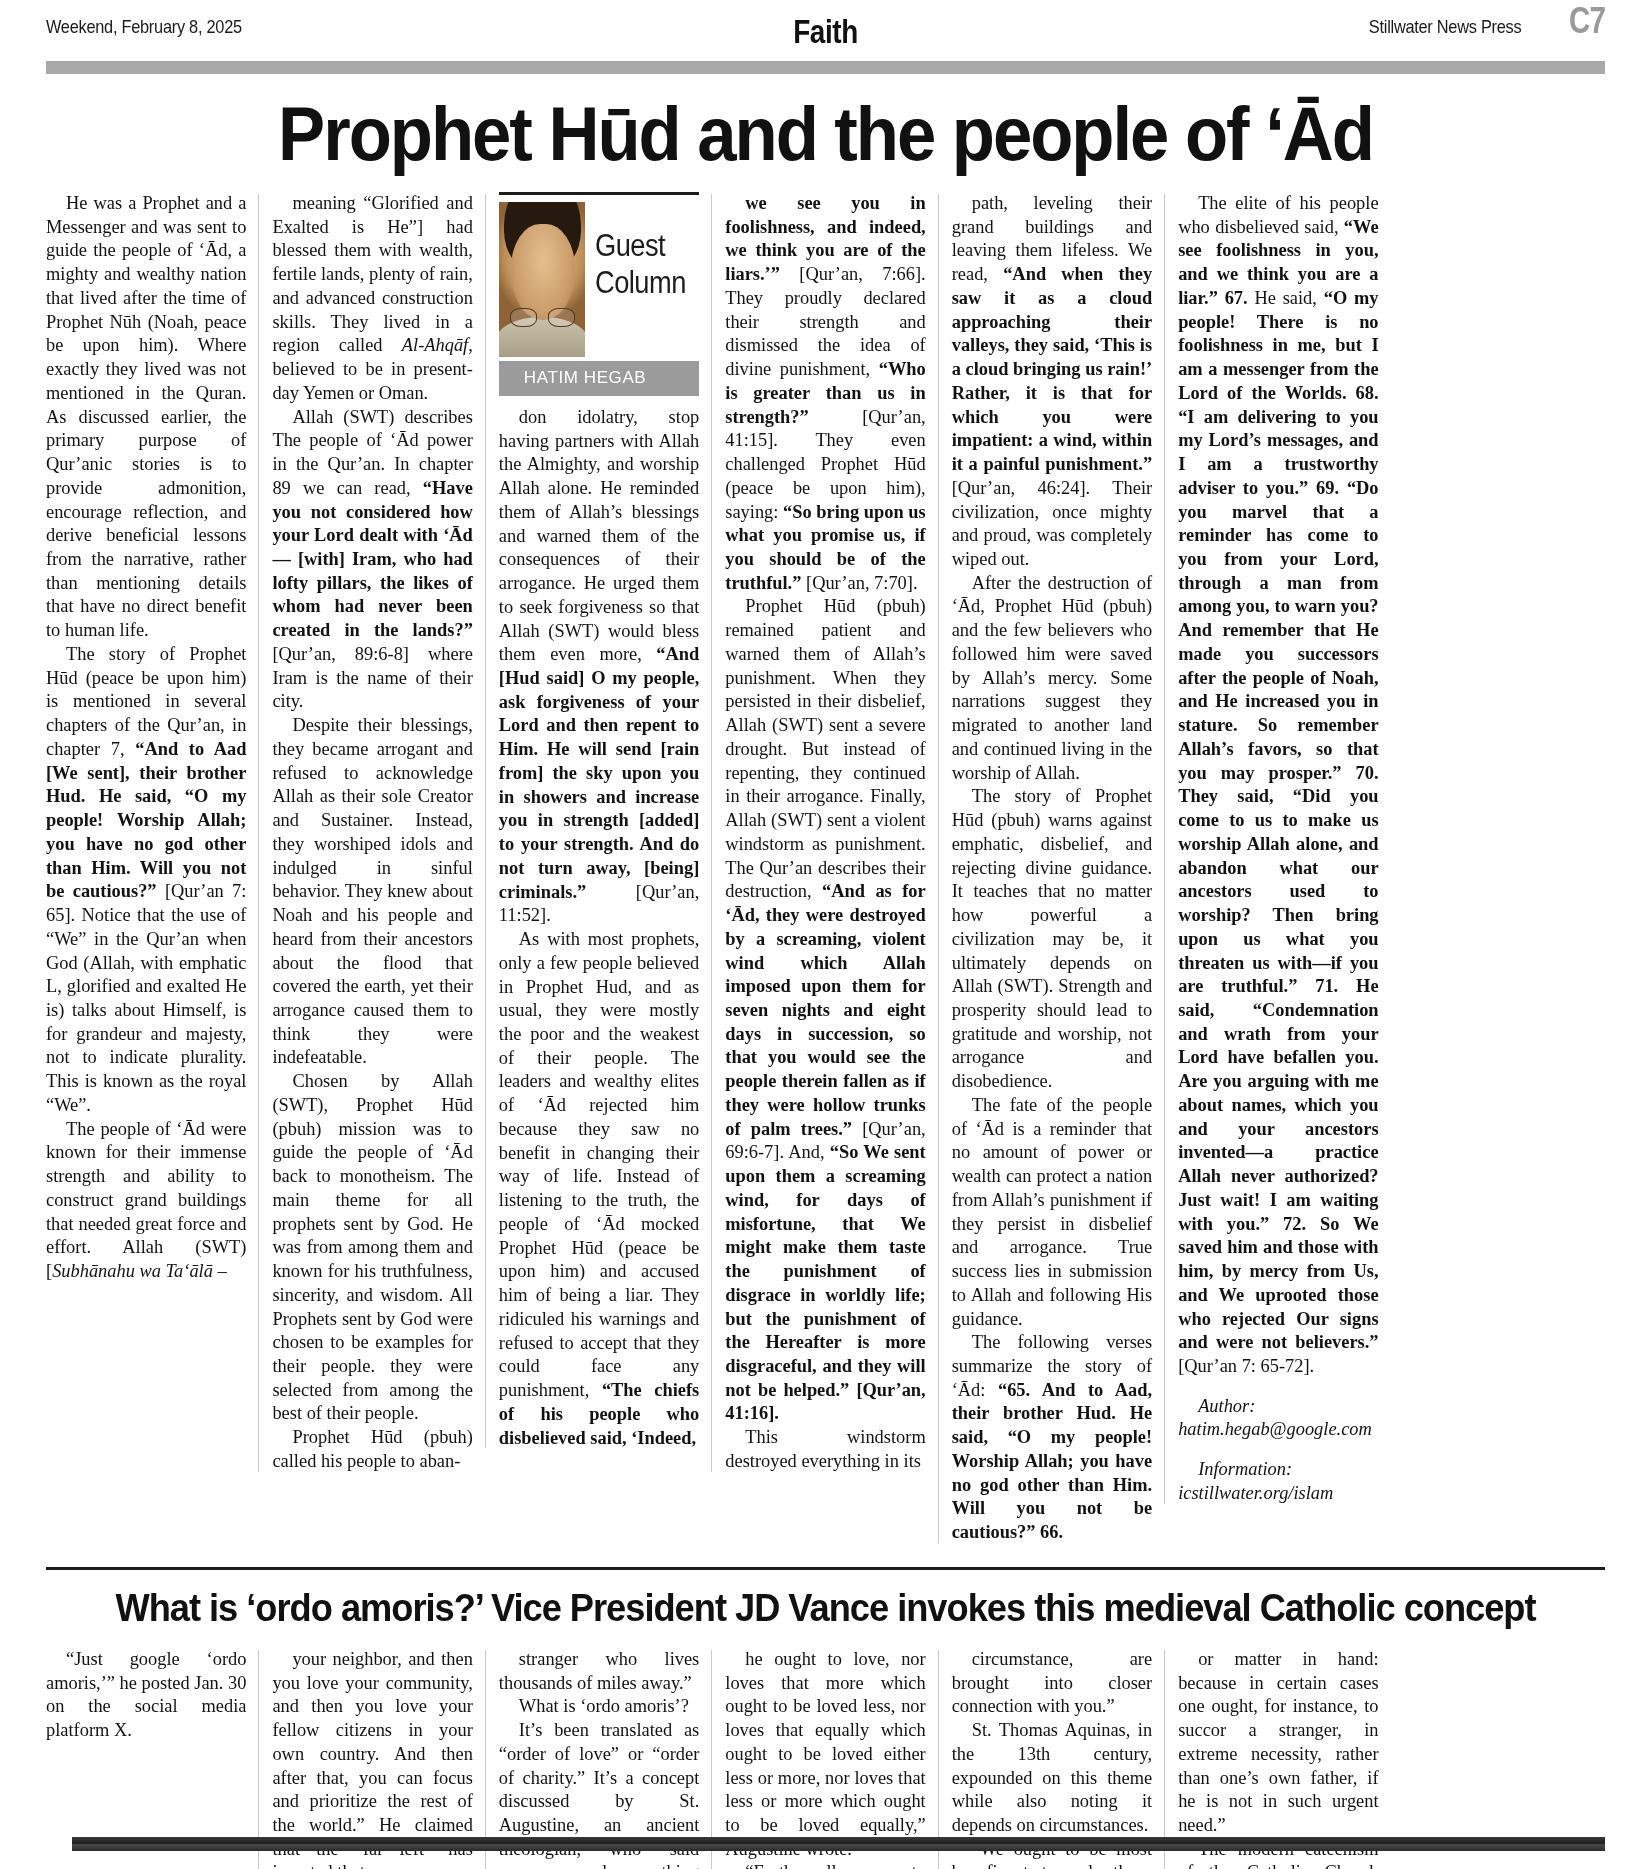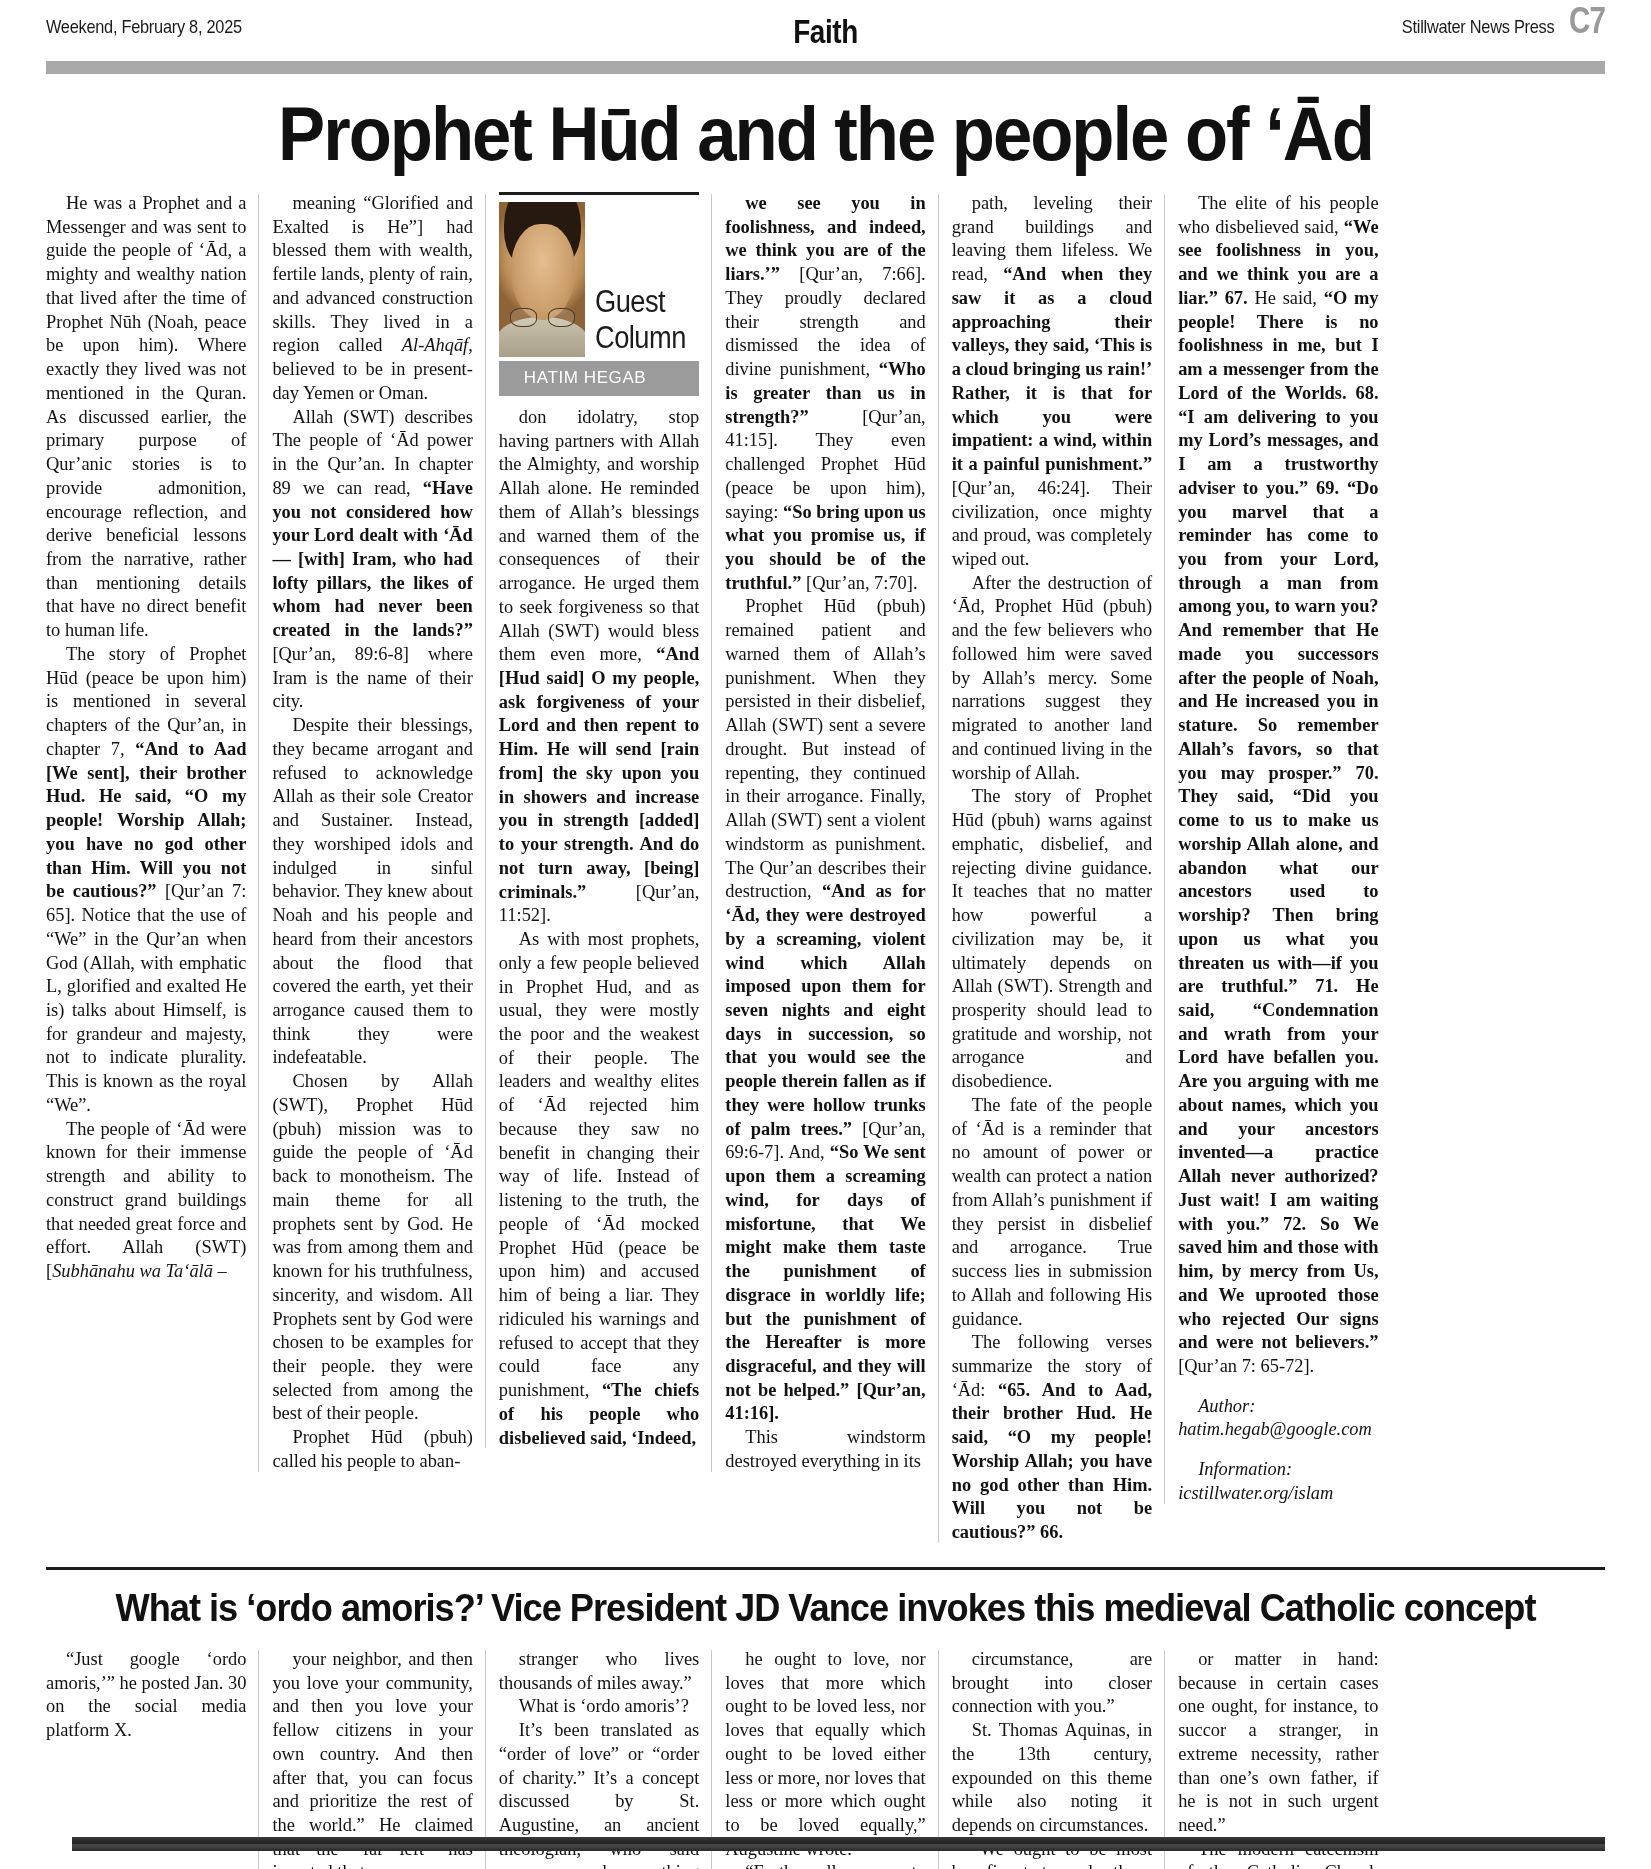--- a/index.html
+++ b/index.html
@@ -51,21 +51,21 @@
     font-weight: 700;
     font-size: 34px;
     letter-spacing: -0.5px;
     color: #111;
     transform: scaleX(0.82);
     top: 12px;
   }
   .mh-right {
     display: flex;
     align-items: baseline;
-    gap: 7px;
+    gap: 40px;
   }
   .mh-paper {
     font-family: "Liberation Sans", sans-serif;
     font-size: 19px;
     letter-spacing: -0.3px;
     color: #1a1a1a;
     white-space: nowrap;
     transform: scaleX(0.86);
     transform-origin: right bottom;
   }
@@ -140,21 +140,21 @@
   .guestbox {
     margin-bottom: 8px;
   }
   .gb-rule {
     height: 3px;
     background: #1c1c1c;
     margin-bottom: 7px;
   }
   .gb-body {
     display: flex;
-    align-items: flex-end;
+    align-items: flex-start;
     gap: 10px;
   }
   .gb-photo {
     width: 86px;
     height: 155px;
     flex: 0 0 86px;
     background:
       radial-gradient(ellipse 60% 42% at 52% 34%, #e8c89a 0%, #d8ae78 45%, #b98c57 78%, #8d6337 100%),
       linear-gradient(160deg, #cfc9a8 0%, #b9b48f 40%, #8f8a68 100%);
     position: relative;

